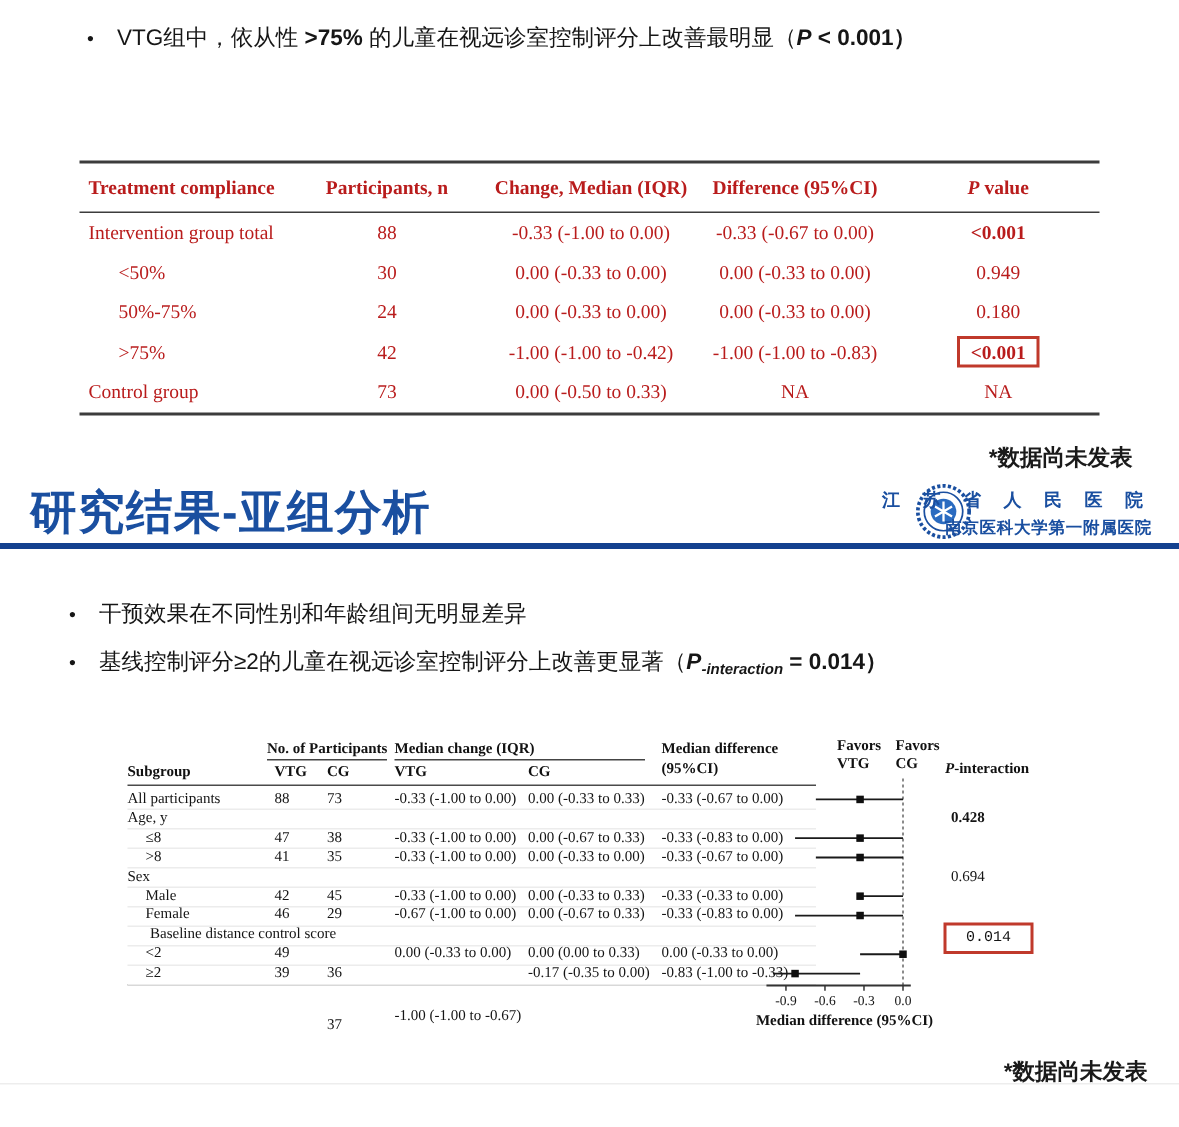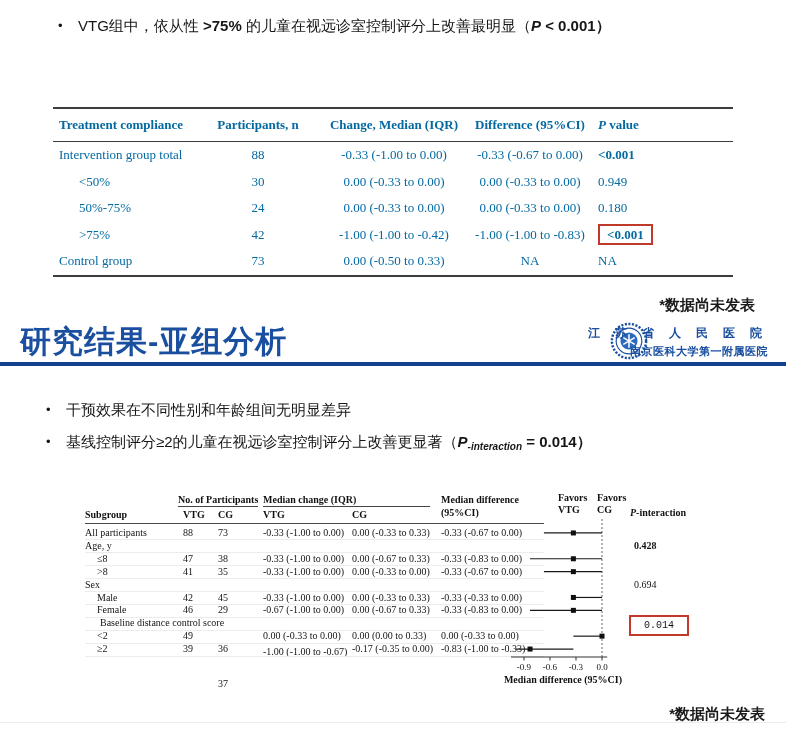--- a/index.html
+++ b/index.html
@@ -11,29 +11,29 @@
   
   .bullet{position:absolute;display:flex;font-size:15px;line-height:21px;color:#161616}
   .bullet .dot{width:20px;flex:0 0 20px;font-size:13px}
   .b-bold{font-weight:700}
   .b-italic{font-style:italic;font-weight:700}
   .sub-int{font-size:10px;font-weight:700;font-style:italic;vertical-align:-3px}
 
   
   #t1{position:absolute;left:53px;top:107px;width:680px;
       border-top:2px solid #3c3c3c;border-bottom:2px solid #3c3c3c;
-      font-family:"Liberation Serif",serif;font-size:13px;color:#0369a1}
+      font-family:"Liberation Serif",serif;font-size:13px;color:#b91c1c}
   .t1-row{display:flex;align-items:center;height:26.5px}
   .t1-head{height:32px;font-weight:700;border-bottom:1.5px solid #3c3c3c}
   .t1-c0{width:137px;padding-left:6px;box-sizing:border-box}
   .t1-c0.ind{padding-left:26px}
   .t1-c1{width:136px;text-align:center}
   .t1-c2{width:136px;text-align:center}
   .t1-c3{width:136px;text-align:center}
-  .t1-c4{width:135px;}
+  .t1-c4{width:135px;text-align:center}
   .pbold{font-weight:700}
   .redbox{display:inline-block;border:2px solid var(--box-red,#c0392b);padding:0 7px;line-height:17px}
 
   
   .footnote{position:absolute;font-size:15px;font-weight:600;color:#1a1a1a}
 
   
   #sec-title{position:absolute;left:20px;top:321px;font-size:31px;font-weight:900;
      color:var(--accent,#1a4fa0);letter-spacing:1px}
   #sec-rule{position:absolute;left:0;top:362px;width:786px;height:4px;background:var(--accent-dark,#14418f)}
@@ -206,21 +206,21 @@
     <div class="f-cell" style="left: 97px; top: 630.2px;">&lt;2</div>
     <div class="f-cell f-center" style="left: 183px; top: 630.2px; width: 34px;">49</div>
     <div class="f-cell f-center" style="left: 218px; top: 630.2px; width: 34px; margin-top: 48px;">37</div>
     <div class="f-cell" style="left: 263px; top: 630.2px;">0.00 (-0.33 to 0.00)</div>
     <div class="f-cell" style="left: 352px; top: 630.2px;">0.00 (0.00 to 0.33)</div>
     <div class="f-cell" style="left: 441px; top: 630.2px;">0.00 (-0.33 to 0.00)</div>
     <div class="f-sep" style="top: 642.6px;"></div>
     <div class="f-cell" style="left: 97px; top: 643.1px;">≥2</div>
     <div class="f-cell f-center" style="left: 183px; top: 643.1px; width: 34px;">39</div>
     <div class="f-cell f-center" style="left: 218px; top: 643.1px; width: 34px;">36</div>
-    <div class="f-cell" style="left: 263px; top: 646px;">-1.00 (-1.00 to -0.67)</div>
+    <div class="f-cell" style="left: 263px; top: 672px;">-1.00 (-1.00 to -0.67)</div>
     <div class="f-cell" style="left: 352px; top: 643.1px;">-0.17 (-0.35 to 0.00)</div>
     <div class="f-cell" style="left: 441px; top: 643.1px;">-0.83 (-1.00 to -0.33)</div>
     <div class="f-sep" style="top: 655.5px;"></div>
   </div>
 <svg id="forest-svg" width="786" height="751">
     <line x1="602" y1="519" x2="602" y2="657" stroke="#666" stroke-width="1" stroke-dasharray="2 2"></line>
     <line x1="543.911" y1="532.95" x2="602" y2="532.95" stroke="#1a1a1a" stroke-width="1.2"></line>
     <rect x="570.889" y="530.45" width="5" height="5" fill="#0f0f0f"></rect>
     <line x1="530.039" y1="558.75" x2="602" y2="558.75" stroke="#1a1a1a" stroke-width="1.2"></line>
     <rect x="570.889" y="556.25" width="5" height="5" fill="#0f0f0f"></rect>

